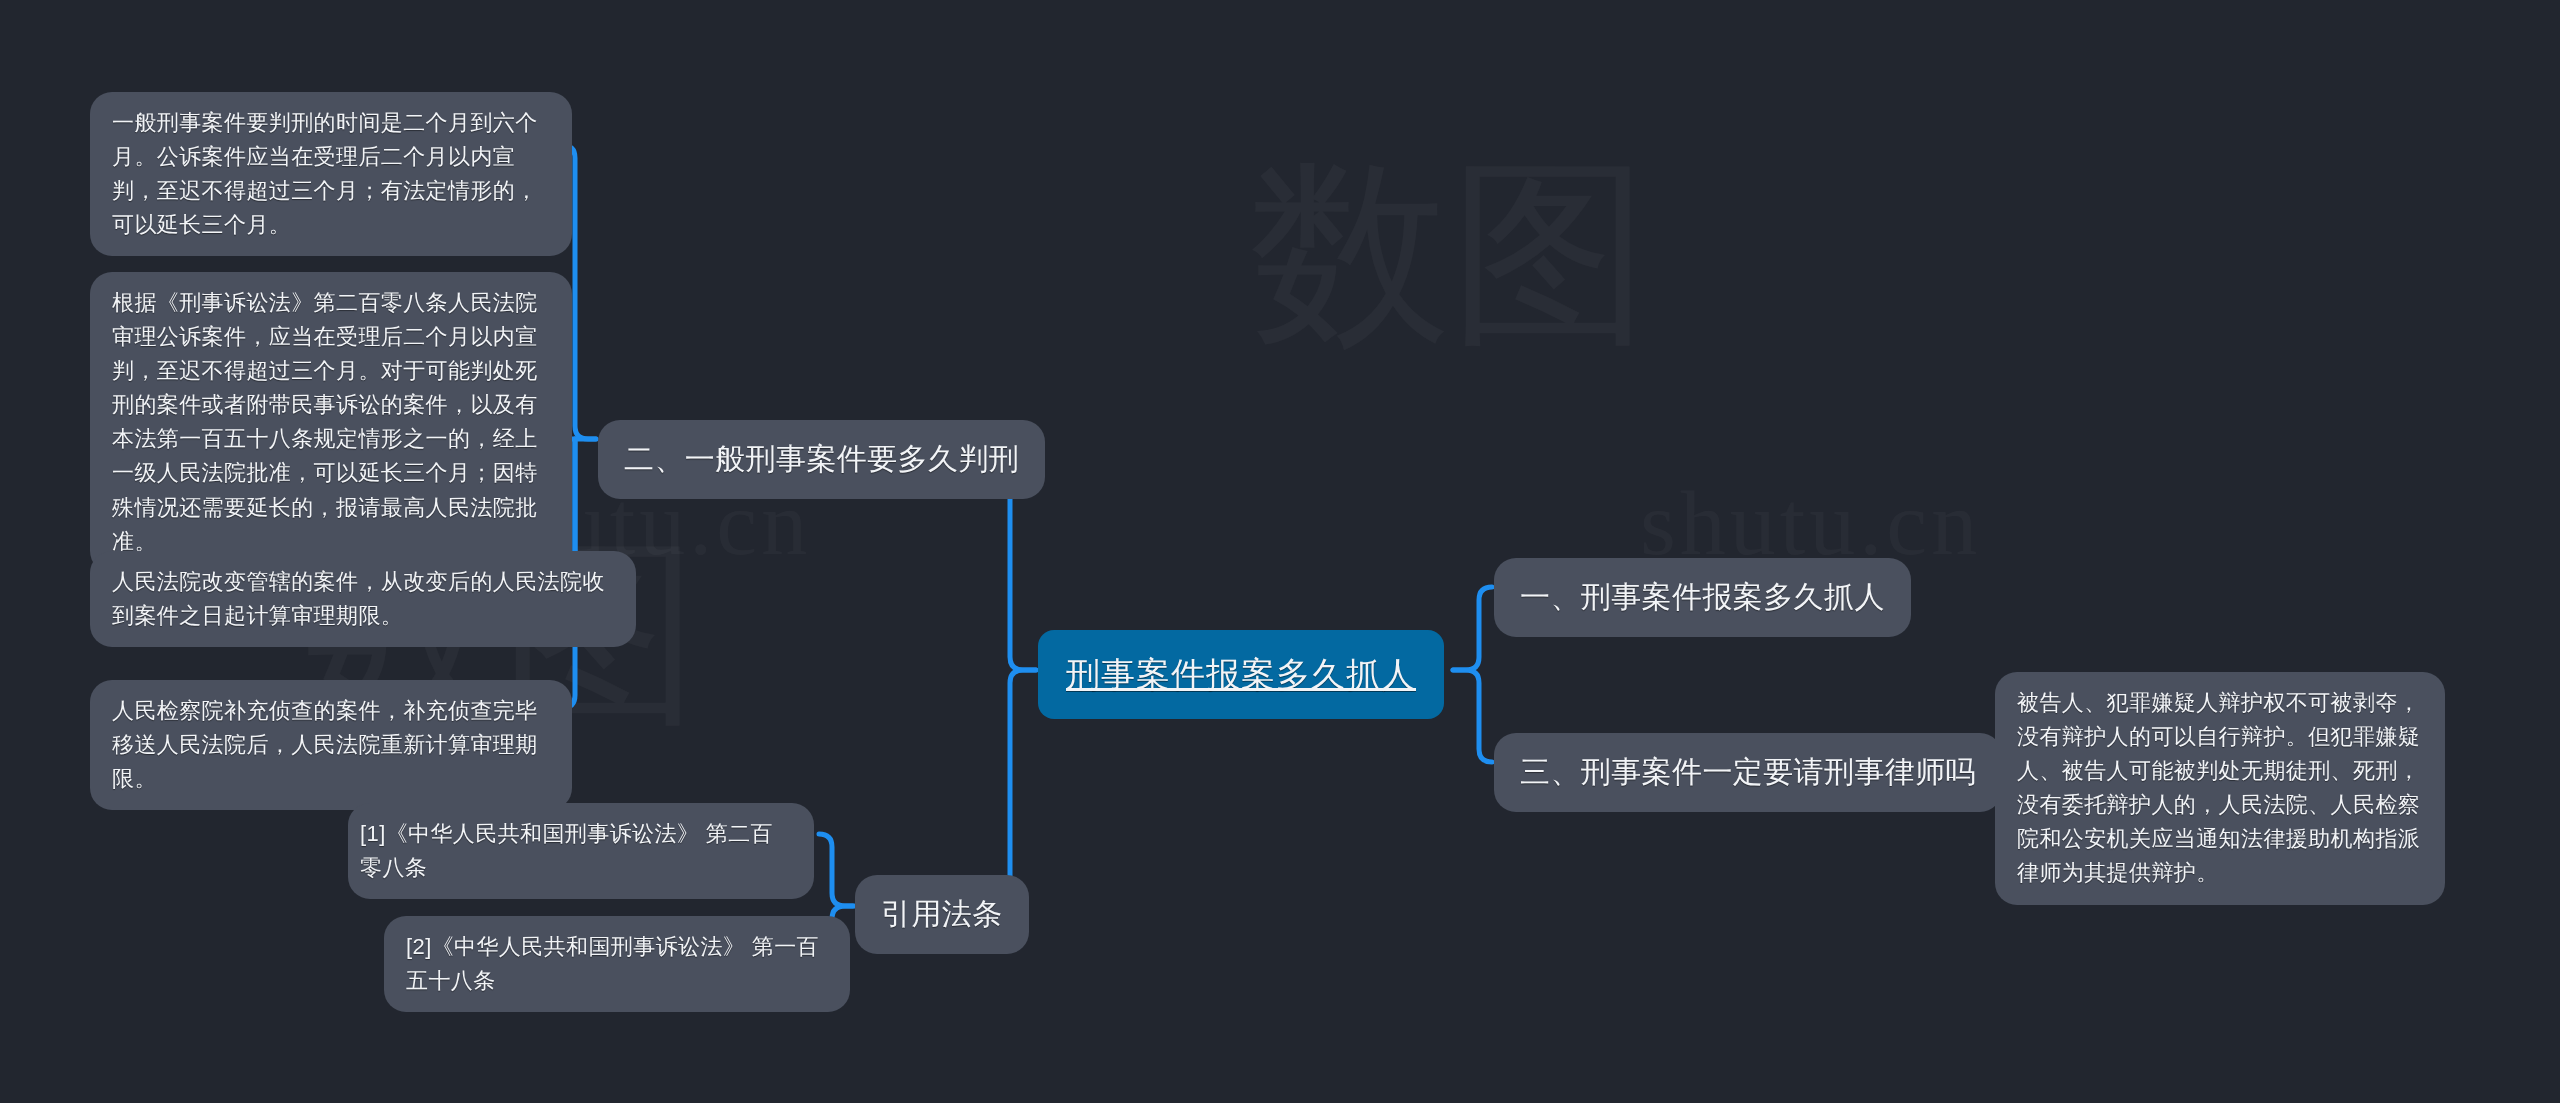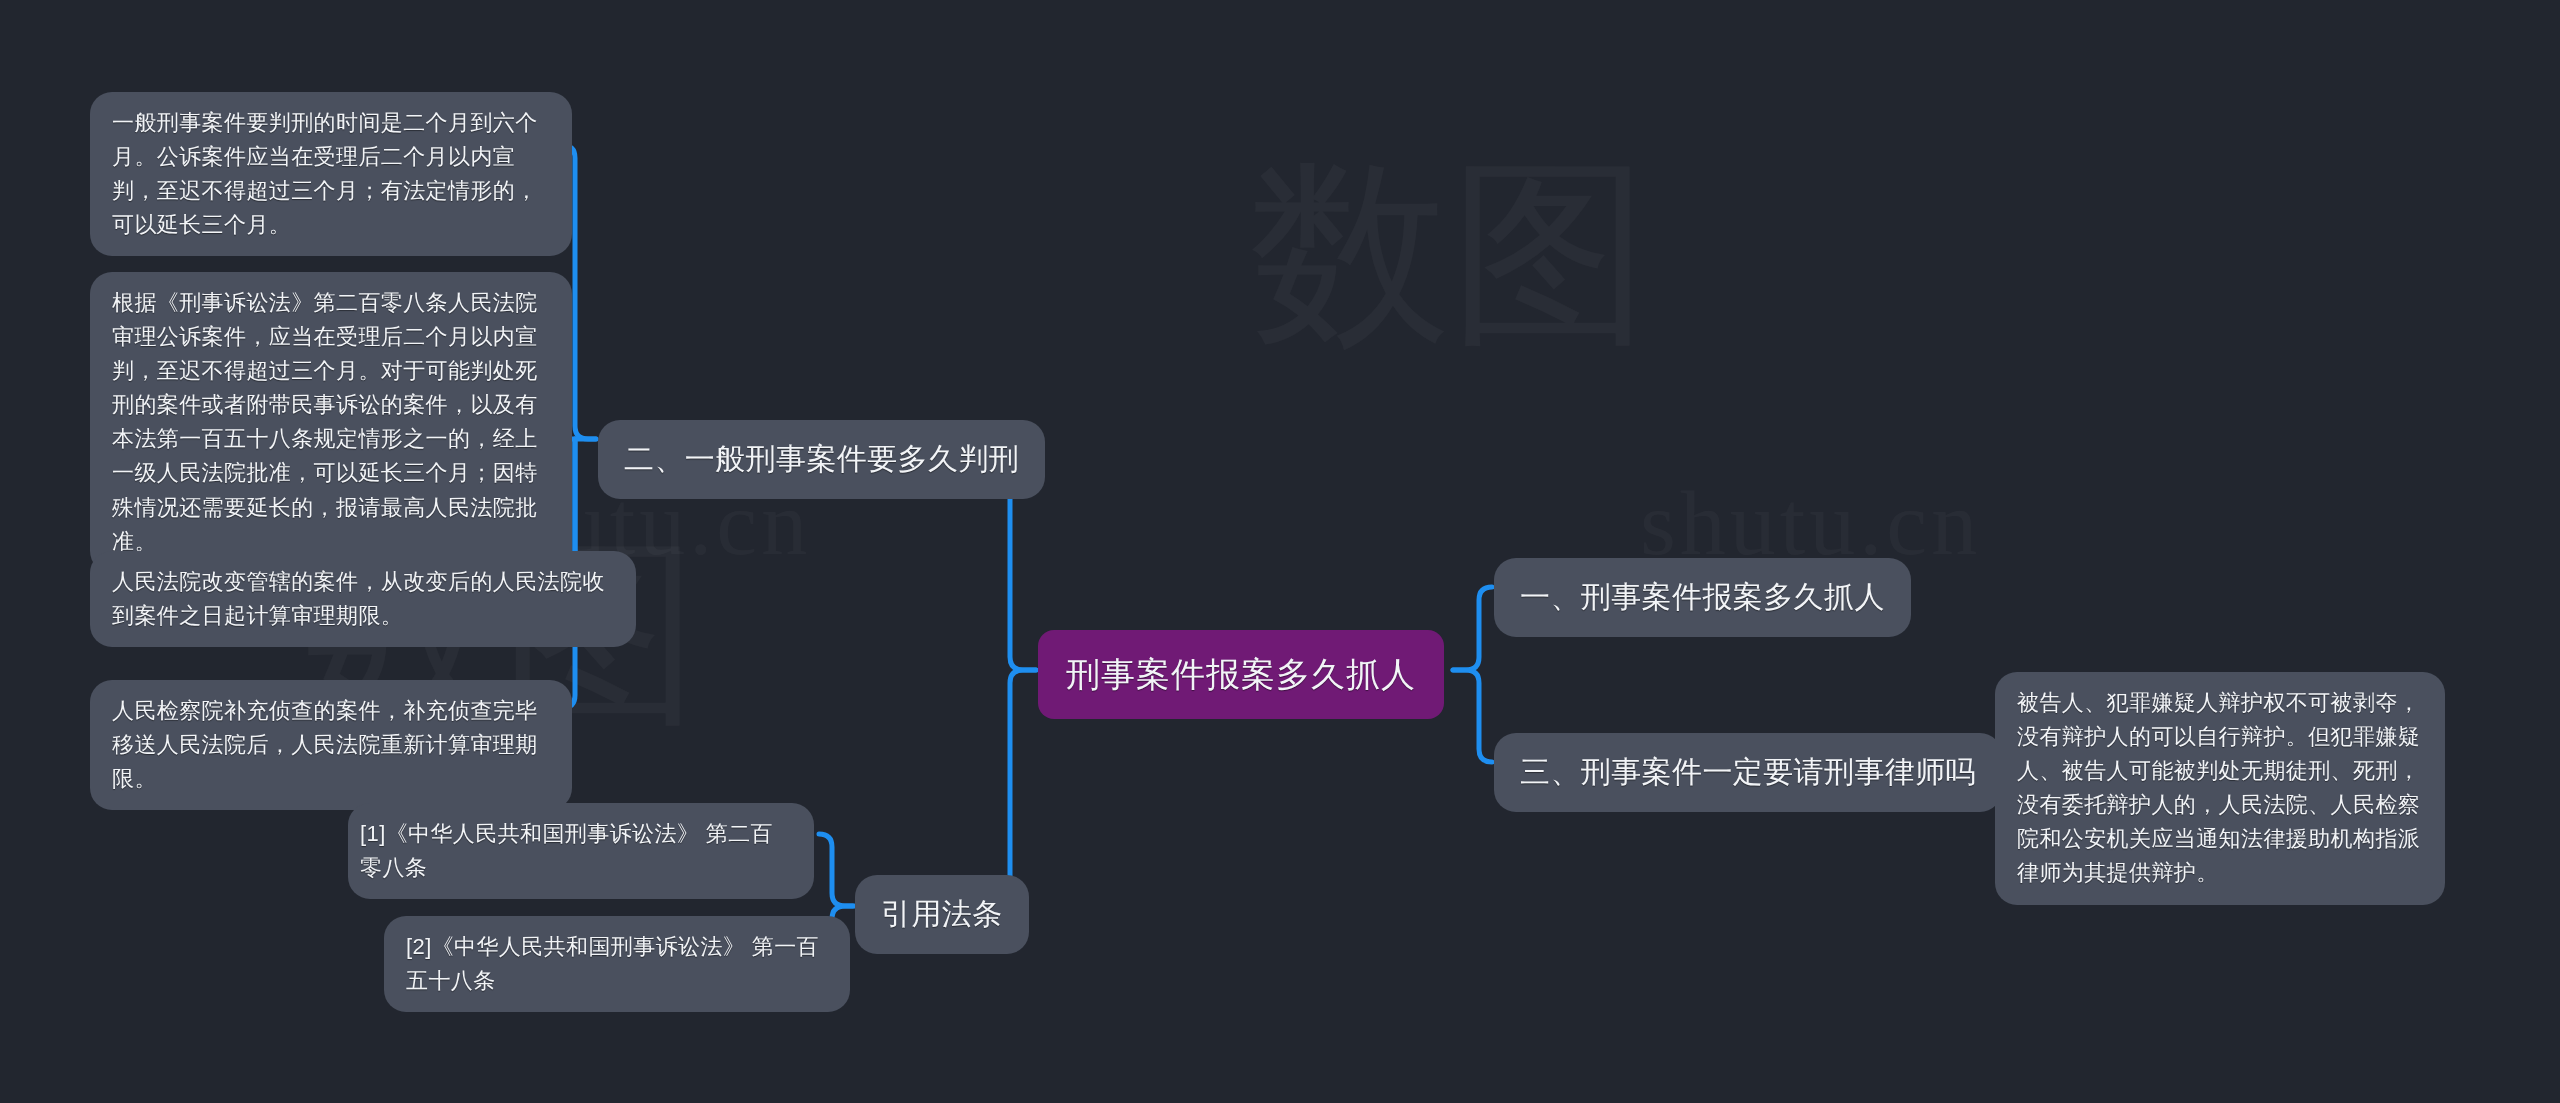--- a/index.html
+++ b/index.html
@@ -70,26 +70,27 @@
   }
   .node.leaf {
     font-size: 22px;
   }
   .node.branch {
     font-size: 30px;
     white-space: nowrap;
     padding: 16px 26px;
   }
   .node.root {
-    background: #701a75;
+    background: #0369a1;
     font-size: 34px;
     white-space: nowrap;
     padding: 18px 28px;
     border-radius: 16px;
     letter-spacing: 1px;
+    text-decoration: underline;
   }
 
   
   #n-l1 { left: 90px;  top: 92px;  width: 482px; }
   #n-l2 { left: 90px;  top: 272px; width: 482px; }
   #n-l3 { left: 90px;  top: 551px; width: 546px; }
   #n-l4 { left: 90px;  top: 664px; width: 482px; margin-top: 16px; }
   #n-c1 { left: 348px; top: 803px; width: 466px; padding-left: 12px; }
   #n-c2 { left: 348px; top: 916px; width: 466px; margin-left: 36px; }
 

